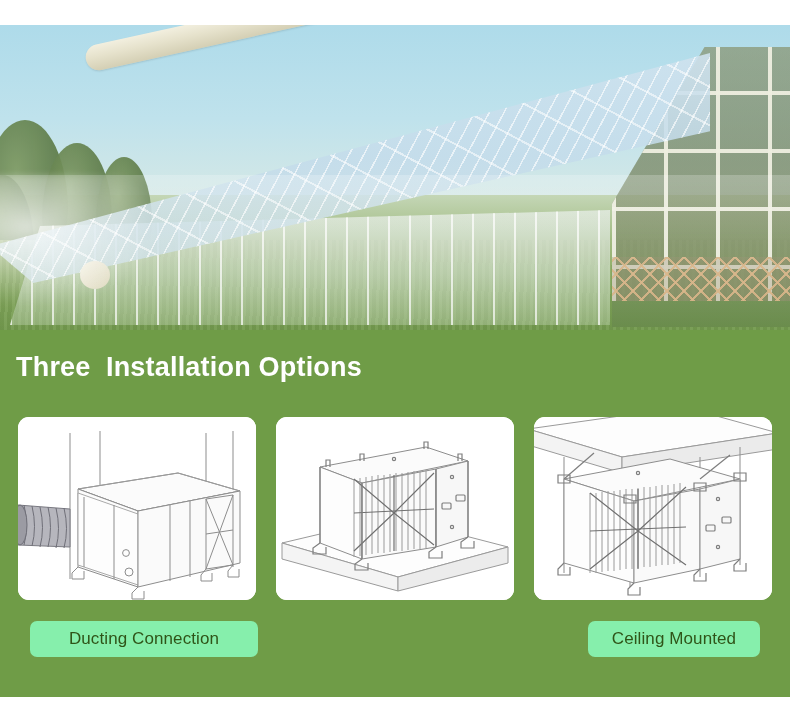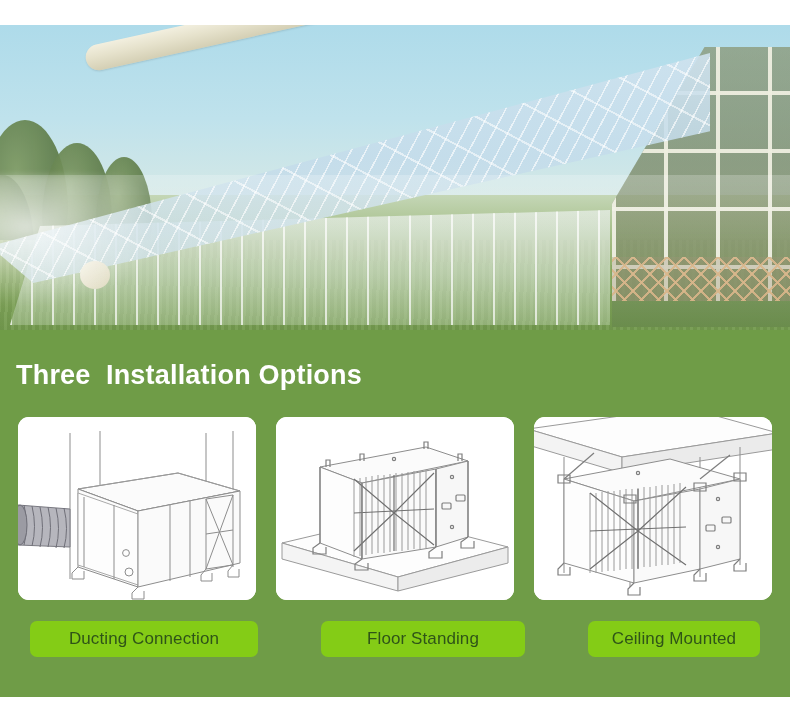--- a/index.html
+++ b/index.html
@@ -102,38 +102,37 @@
   
   .haze{position:absolute;left:0;top:150px;width:790px;height:155px;
         background:linear-gradient(to bottom, rgba(255,255,255,.22) 0%, rgba(255,255,255,.10) 45%, rgba(255,255,255,0) 100%);}
 
   
   .green-panel{position:absolute;left:0;top:330px;width:790px;height:367px;background:#6f9c47;}
   .panel-title{
     position:absolute;left:16px;top:352px;
     color:#ffffff;font-size:27px;font-weight:bold;letter-spacing:.2px;
     white-space:pre;
-    margin-top:8px;
   }
 
   
   .cards{position:absolute;left:18px;top:417px;width:754px;height:183px;
          display:flex;justify-content:space-between;}
   .card{
     width:238px;height:183px;background:#ffffff;border-radius:11px;
     position:relative;overflow:hidden;
   }
   .figure{position:absolute;inset:0;}
   .figure svg{display:block;width:100%;height:100%;}
 
   
   .labels{position:absolute;left:18px;top:621px;width:754px;height:36px;
           display:flex;justify-content:space-between;}
   .label-pill{
-    height:36px;border-radius:7px;background:#84cc16;
+    height:36px;border-radius:7px;background:#86efac;
     display:flex;align-items:center;justify-content:center;
     color:#2f5418;font-size:17px;letter-spacing:.1px;
     padding:0 16px;box-sizing:border-box;
   }
   .label-pill.l1{width:228px;margin-left:12px;}
   .label-pill.l2{width:204px;}
   .label-pill.l3{width:172px;margin-right:12px;}
 
   
   .bottom-strip{position:absolute;left:0;top:697px;width:790px;height:16px;background:#ffffff;}
@@ -372,19 +371,18 @@
             <circle cx="104" cy="56" r="1.6"></circle>
           </g>
         </svg>
       </div>
     </div>
 
   </div>
 
   <div class="labels">
     <div class="label-pill l1">Ducting Connection</div>
-    <div class="label-pill l2">Floor Standing</div>
     <div class="label-pill l3">Ceiling Mounted</div>
   </div>
 
   <div class="bottom-strip"></div>
 
 </div>
 
 </body></html>

